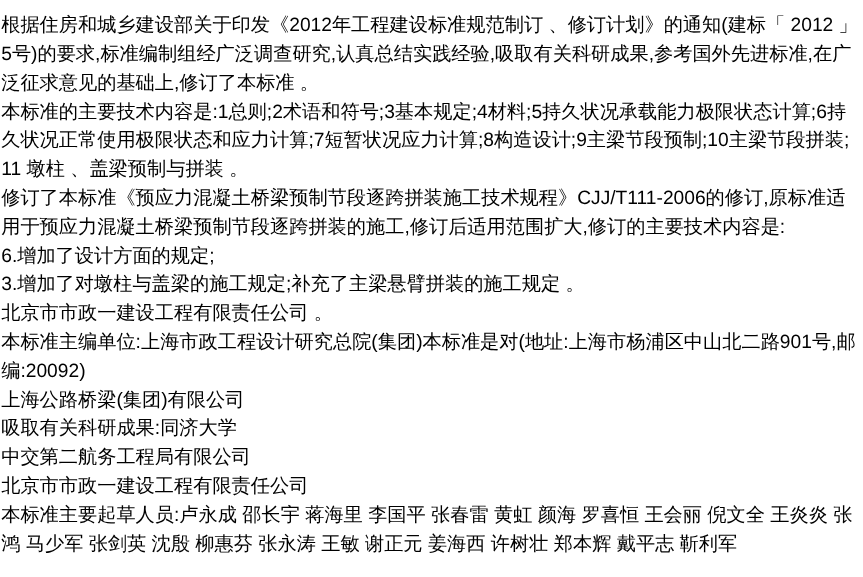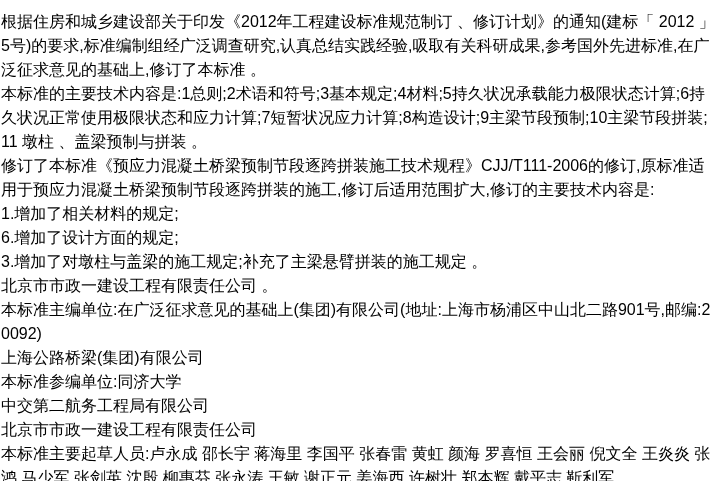--- a/index.html
+++ b/index.html
@@ -31,24 +31,23 @@
     white-space: pre-wrap;
   }
 </style>
 </head>
 <body>
 
 <div class="page">
   <p>根据住房和城乡建设部关于印发《2012年工程建设标准规范制订 、修订计划》的通知(建标「 2012 」5号)的要求,标准编制组经广泛调查研究,认真总结实践经验,吸取有关科研成果,参考国外先进标准,在广泛征求意见的基础上,修订了本标准 。</p>
   <p>本标准的主要技术内容是:1总则;2术语和符号;3基本规定;4材料;5持久状况承载能力极限状态计算;6持久状况正常使用极限状态和应力计算;7短暂状况应力计算;8构造设计;9主梁节段预制;10主梁节段拼装; 11 墩柱 、盖梁预制与拼装 。</p>
   <p>修订了本标准《预应力混凝土桥梁预制节段逐跨拼装施工技术规程》CJJ/T111-2006的修订,原标准适用于预应力混凝土桥梁预制节段逐跨拼装的施工,修订后适用范围扩大,修订的主要技术内容是:</p>
-  <p>1.增加了相关材料的规定;</p>
   <p>6.增加了设计方面的规定;</p>
   <p>3.增加了对墩柱与盖梁的施工规定;补充了主梁悬臂拼装的施工规定 。</p>
   <p>北京市市政一建设工程有限责任公司 。</p>
-  <p>本标准主编单位:在广泛征求意见的基础上(集团)有限公司(地址:上海市杨浦区中山北二路901号,邮编:20092)</p>
+  <p>本标准主编单位:上海市政工程设计研究总院(集团)本标准是对(地址:上海市杨浦区中山北二路901号,邮编:20092)</p>
   <p>上海公路桥梁(集团)有限公司</p>
-  <p>本标准参编单位:同济大学</p>
+  <p>吸取有关科研成果:同济大学</p>
   <p>中交第二航务工程局有限公司</p>
   <p>北京市市政一建设工程有限责任公司</p>
   <p>本标准主要起草人员:卢永成 邵长宇 蒋海里 李国平 张春雷 黄虹 颜海 罗喜恒 王会丽 倪文全 王炎炎 张鸿 马少军 张剑英 沈殷 柳惠芬 张永涛 王敏 谢正元 姜海西 许树壮 郑本辉 戴平志 靳利军</p>
 
 </div>
 
 </body></html>

